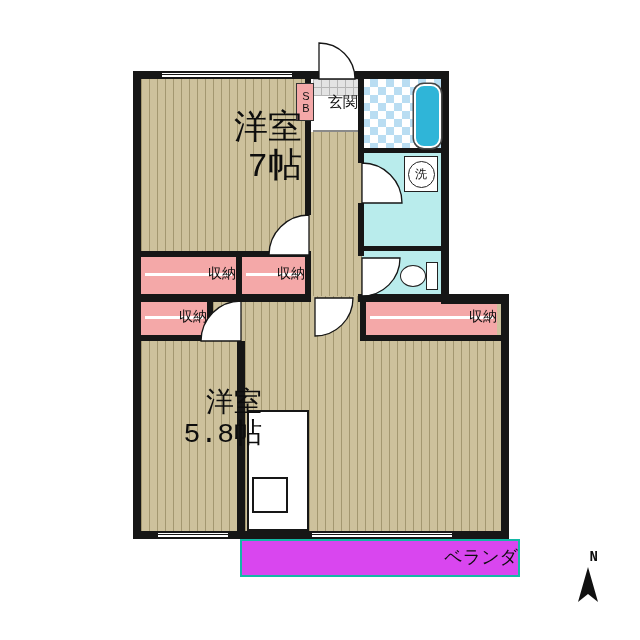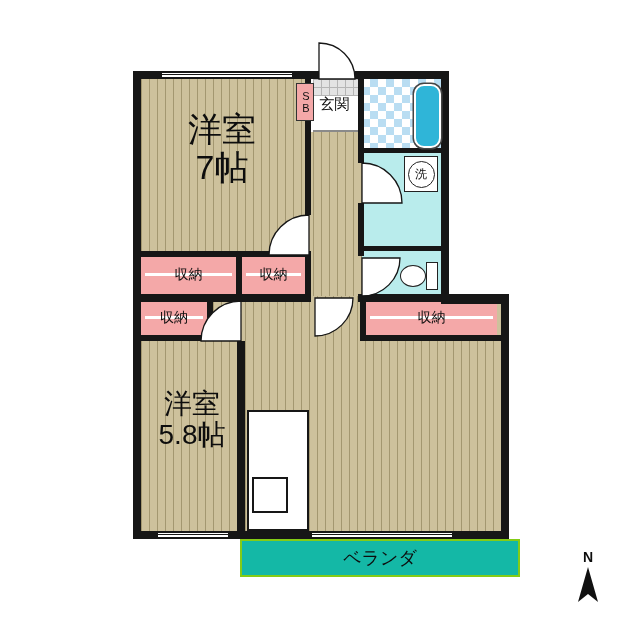--- a/index.html
+++ b/index.html
@@ -11,21 +11,21 @@
   .wall{background:#161616;}
   .pink{background:#f4a8a8;}
   .cyan{background:#b9ecec;}
   .checker{background:conic-gradient(#b9ddf2 90deg,#ffffff 90deg 180deg,#b9ddf2 180deg 270deg,#ffffff 270deg);
     background-size:16px 16px;}
   .tilegrid{background-color:#e3e3e3;
     background-image:repeating-linear-gradient(0deg,#b5b5b5 0,#b5b5b5 1px,transparent 1px,transparent 8px),
                      repeating-linear-gradient(90deg,#b5b5b5 0,#b5b5b5 1px,transparent 1px,transparent 8px);}
   .win{background:linear-gradient(#161616 0 2px,#ffffff 2px 3.5px,#161616 3.5px 4.5px,#ffffff 4.5px 6px,#161616 6px 8px);}
   .slider{background:#ffffff;height:3px;}
-  .lbl{color:#0d0d0d;text-align:center;line-height:1.12;}
+  .lbl{color:#0d0d0d;text-align:right;line-height:1.12;font-family:Liberation Mono, monospace;}
   .lbl span{display:block;}
   .white{background:#ffffff;}
 </style>
 </head>
 <body>
 
 <div id="plan">
 
   <div class="abs stripes" style="left:141px;top:79px;width:170px;height:176px;"></div>
   <div class="abs stripes" style="left:305px;top:79px;width:59px;height:223px;"></div>
@@ -95,21 +95,21 @@
   <div class="abs" style="left:252px;top:477px;width:36px;height:36px;background:#ffffff;border:2px solid #161616;"></div>
 
   <div class="abs" style="left:296px;top:83px;width:18px;height:38px;background:#f4a8a8;border:1.5px solid #333333;
               writing-mode:vertical-rl;text-orientation:upright;text-align:center;font-size:11px;color:#111;line-height:15px;">SB</div>
 
   <div class="abs slider" style="left:145px;top:273px;width:87px;"></div>
   <div class="abs slider" style="left:246px;top:273px;width:55px;"></div>
   <div class="abs slider" style="left:145px;top:316px;width:58px;"></div>
   <div class="abs slider" style="left:370px;top:316px;width:123px;"></div>
 
-  <div class="abs" style="left:240px;top:539px;width:280px;height:38px;background:#14b8a6;border:2px solid #84cc16;">
+  <div class="abs" style="left:240px;top:539px;width:280px;height:38px;background:#d946ef;border:2px solid #14b8a6;">
     <div class="lbl" style="font-size:18px;line-height:34px;">ベランダ</div>
   </div>
 
   <div class="abs lbl" style="left:142px;top:110px;width:160px;font-size:34px;">
     <span>洋室</span>
     <span>7帖</span>
   </div>
 
   <div class="abs lbl" style="left:122px;top:388px;width:140px;font-size:28px;">
     <span>洋室</span>

